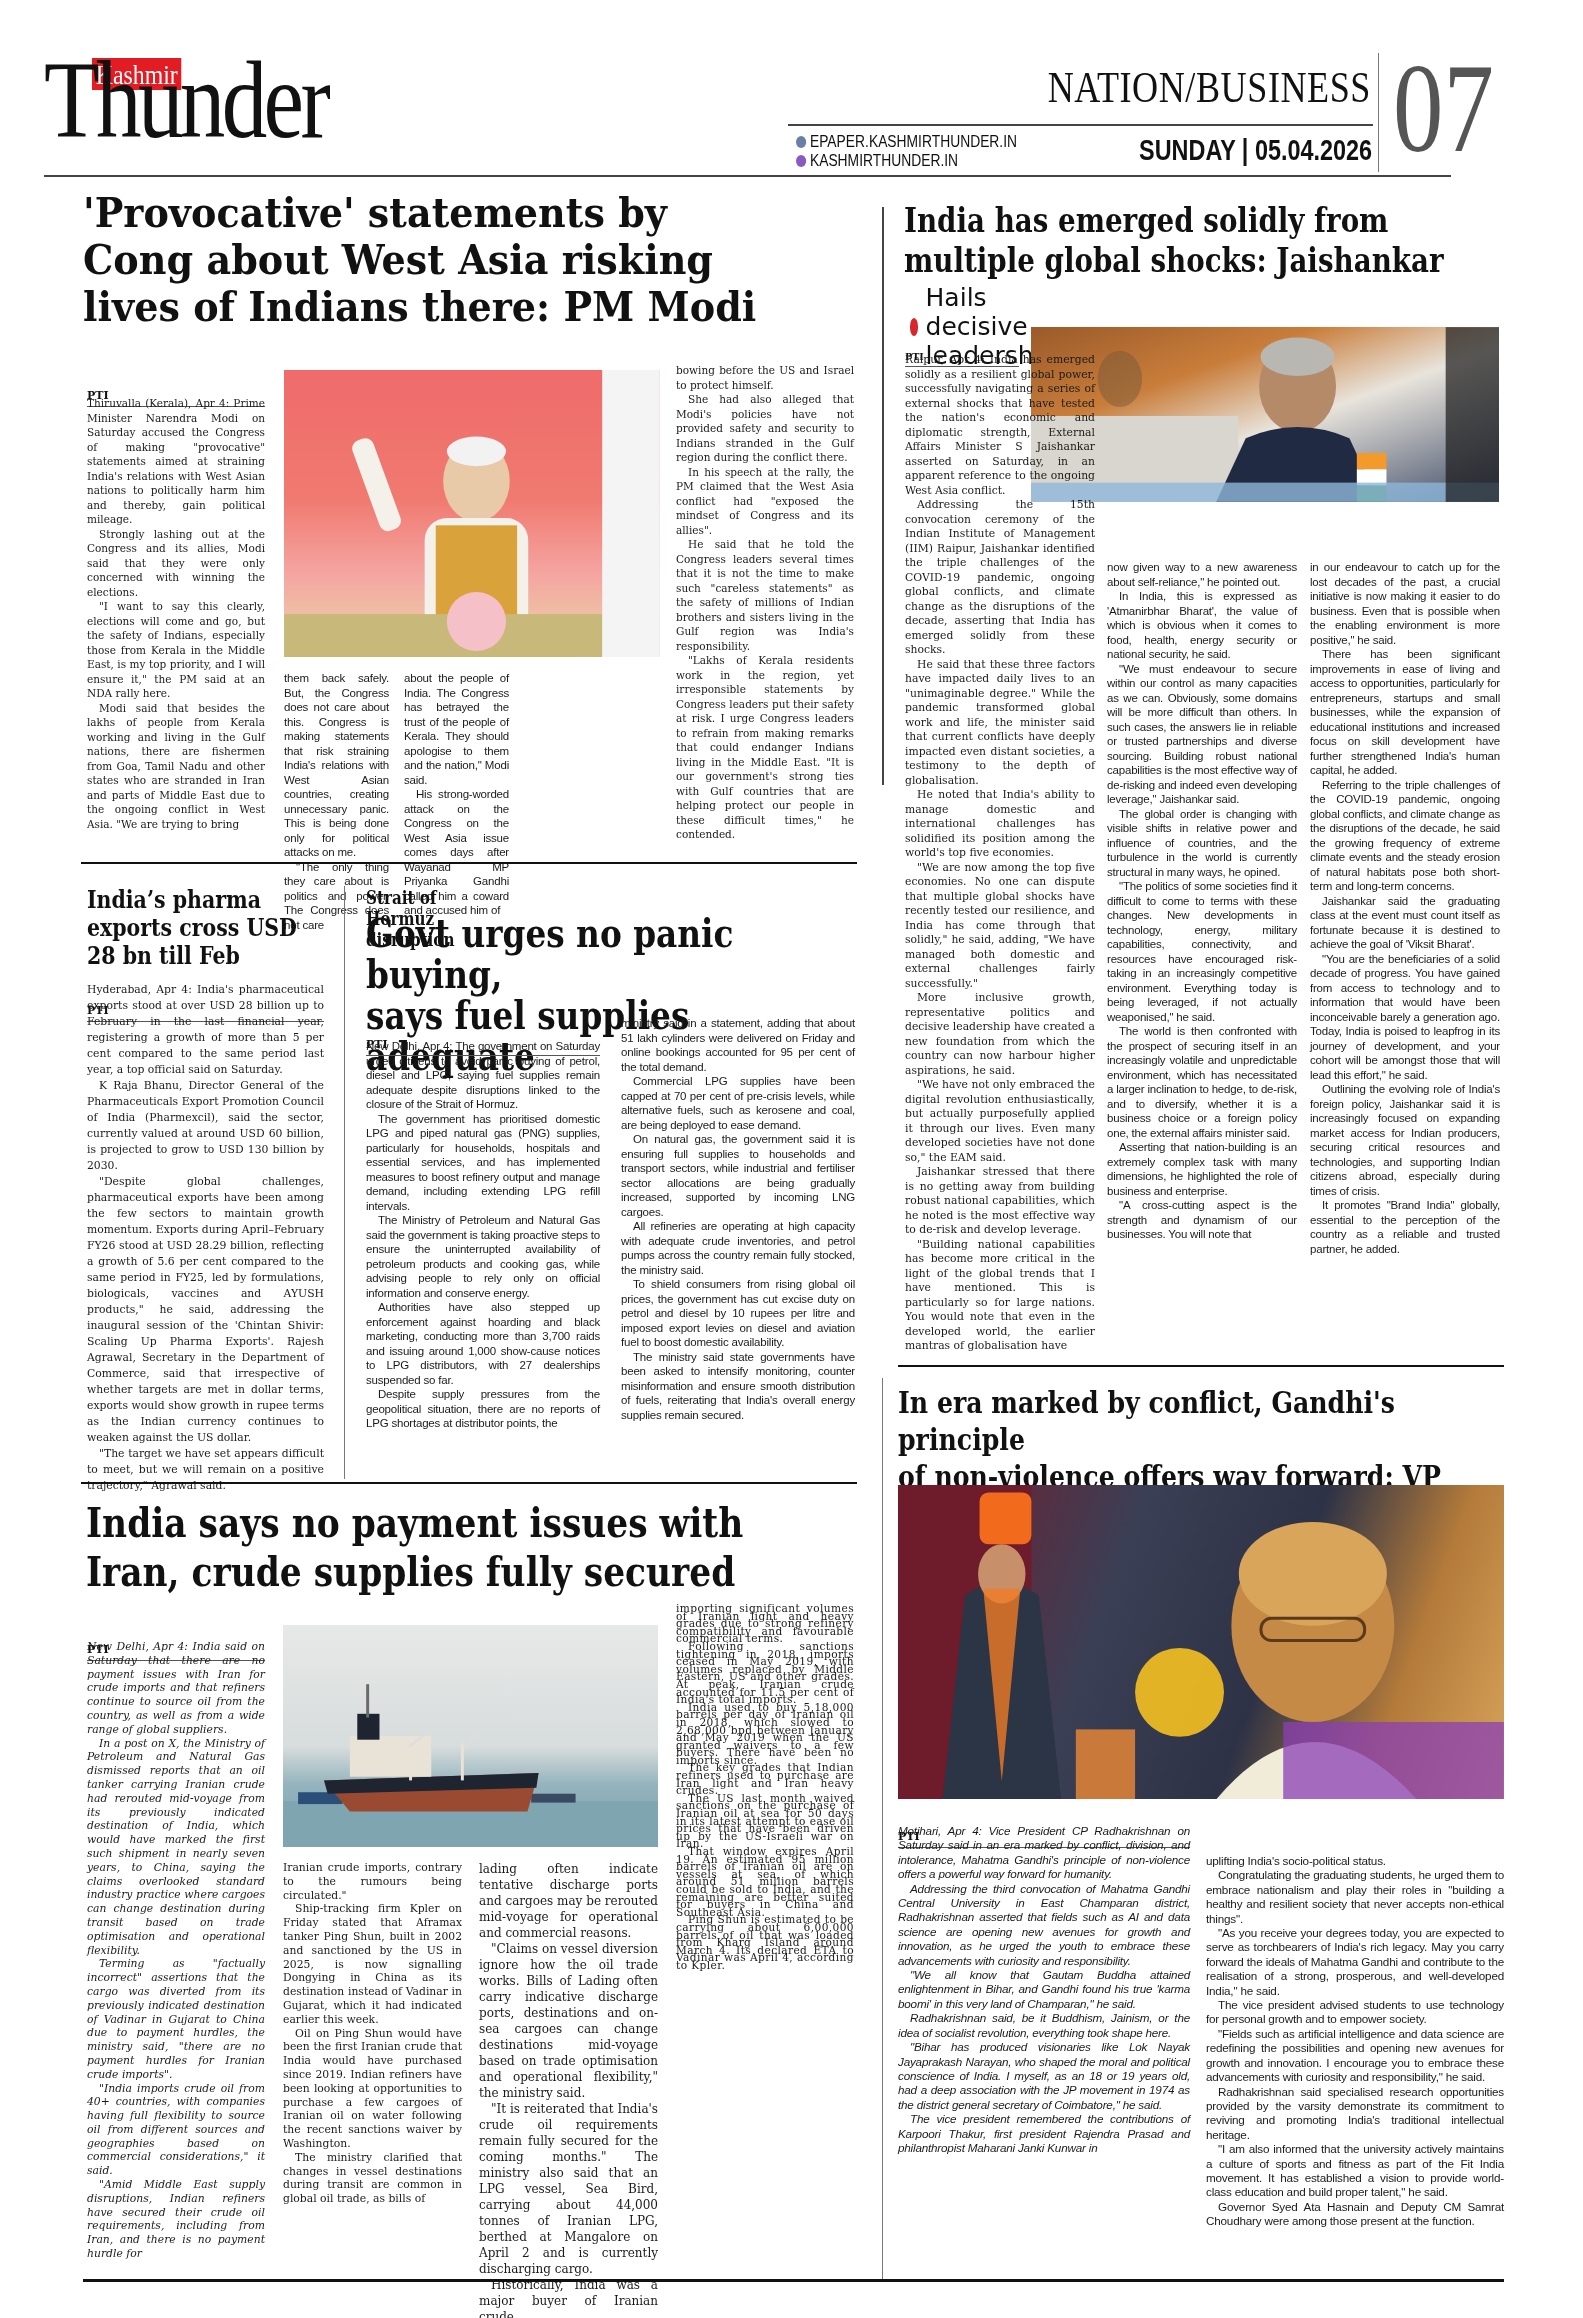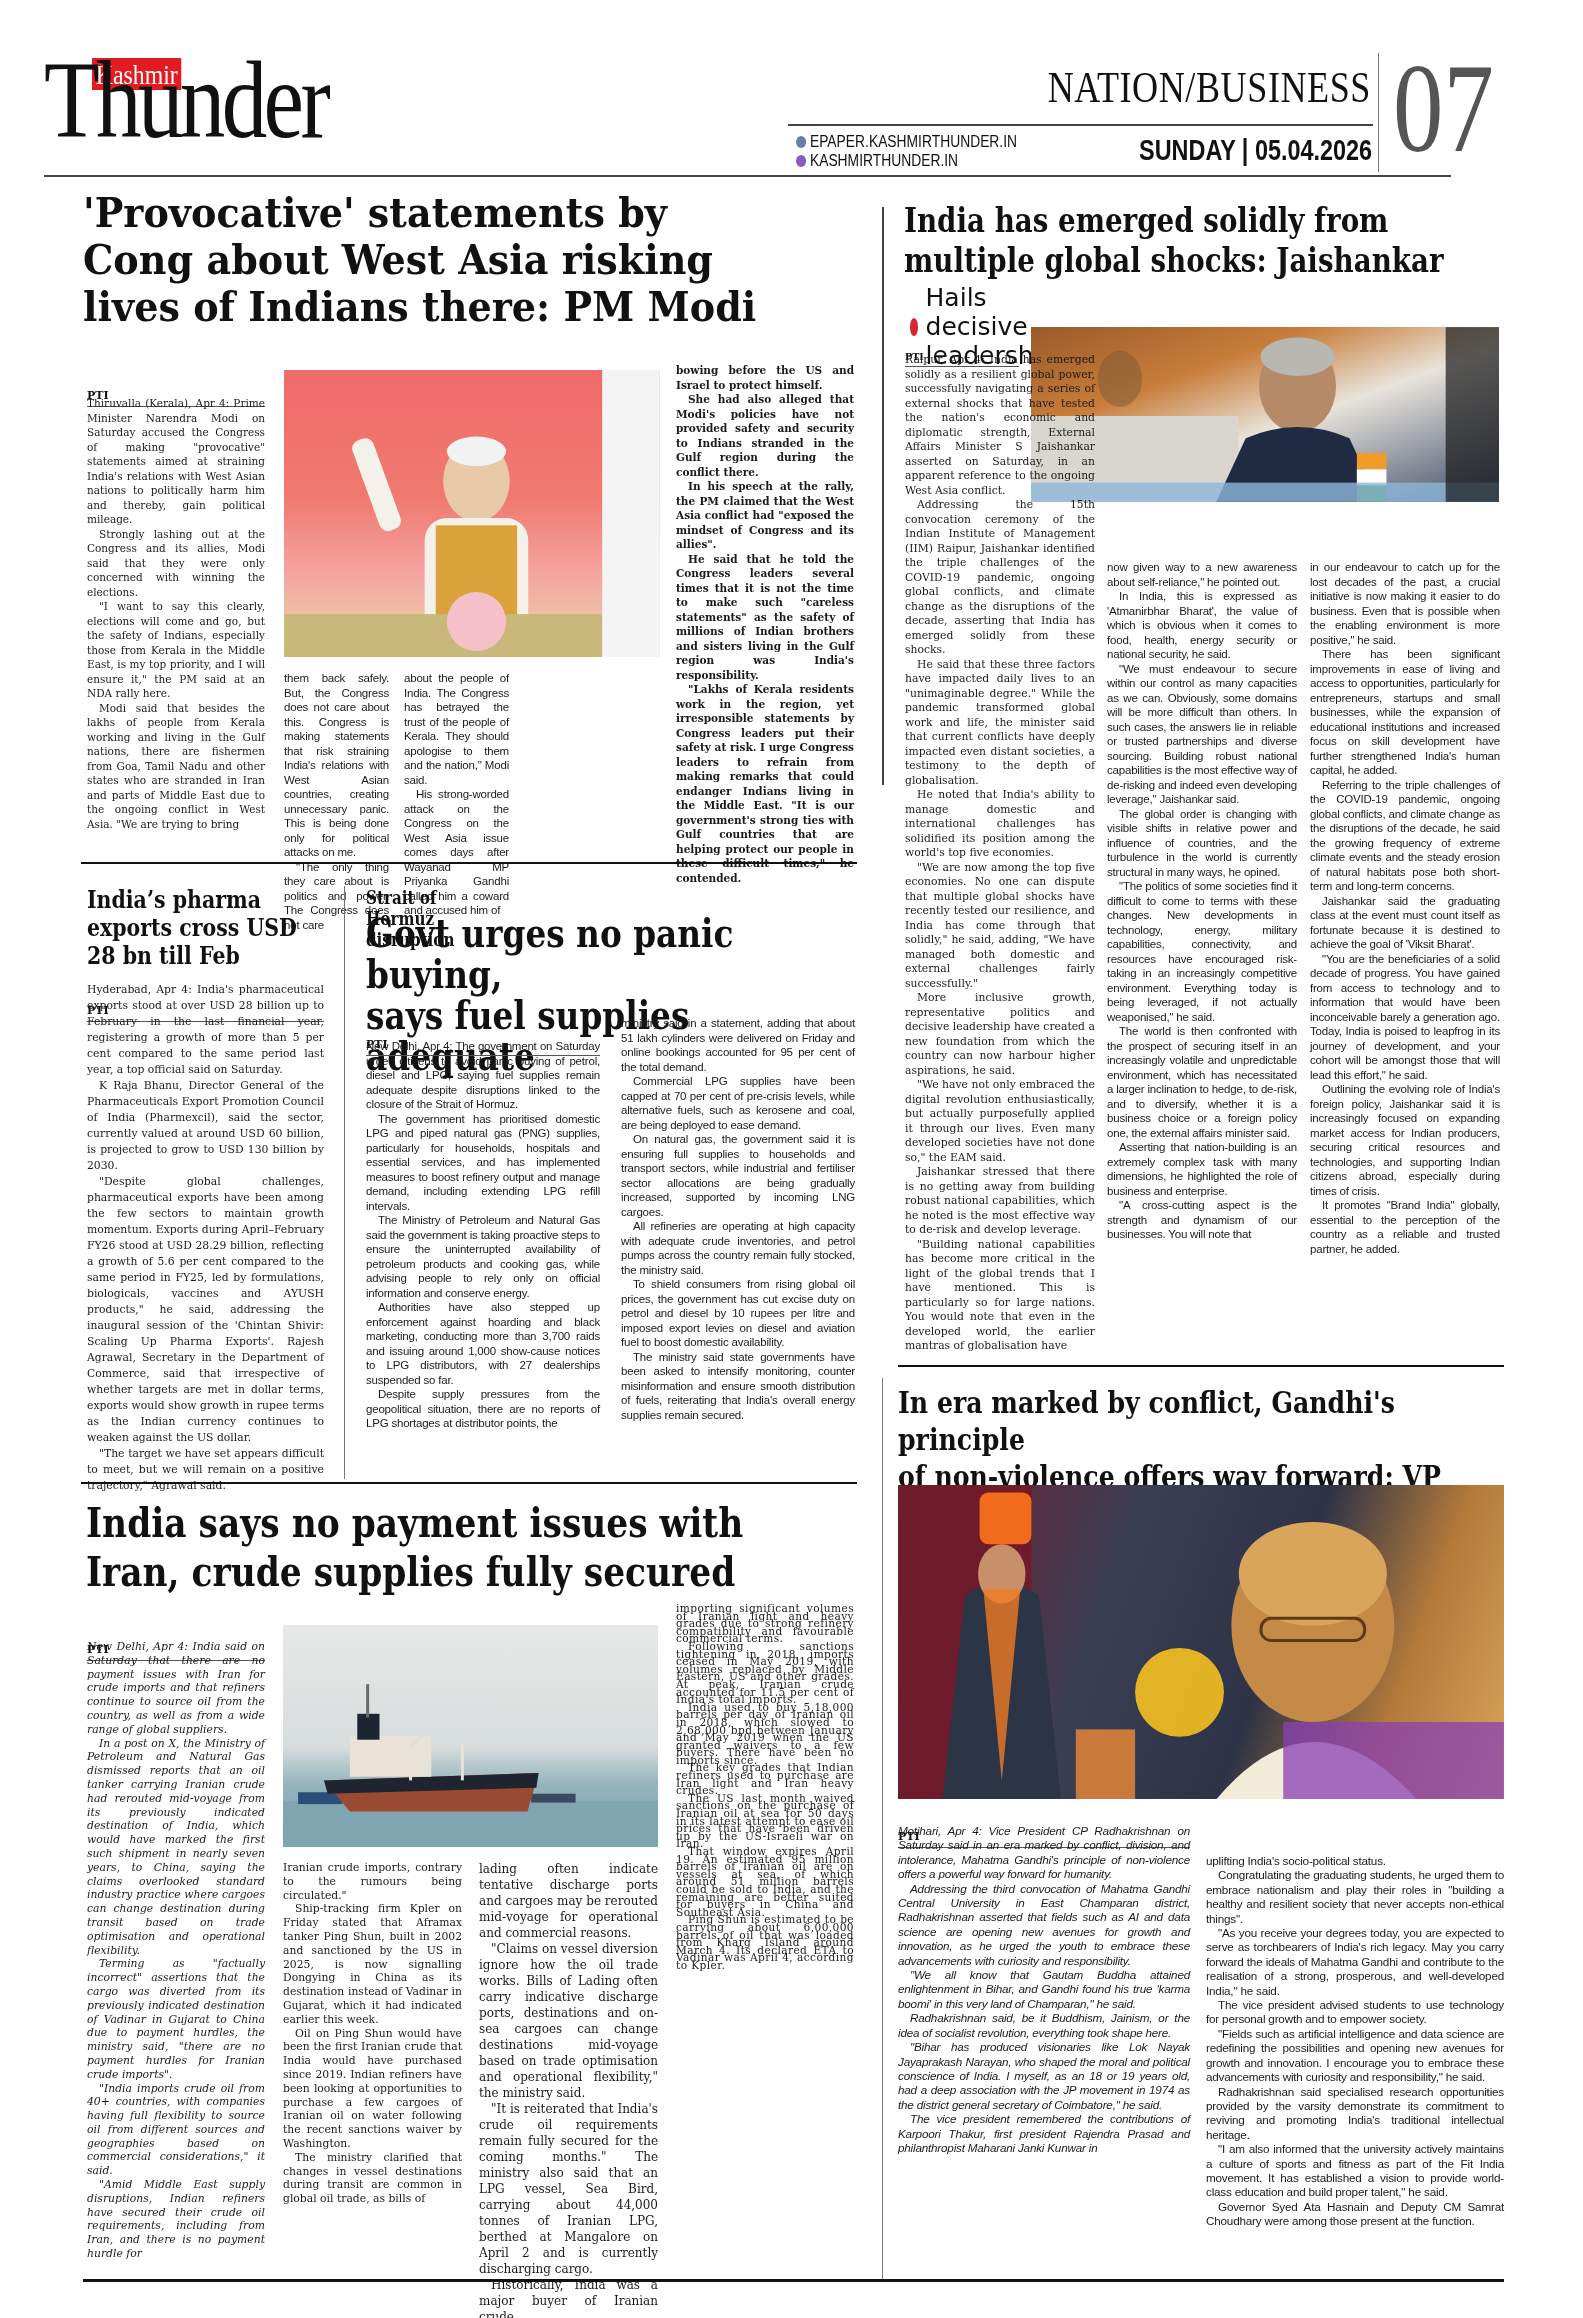--- a/index.html
+++ b/index.html
@@ -91,21 +91,21 @@
     </svg>
   </div>
   <div class="abs col cond" style="left:284px;top:671px;width:105px;">
     <p class="first">them back safely. But, the Congress does not care about this. Congress is making statements that risk straining India's relations with West Asian countries, creating unnecessary panic. This is being done only for political attacks on me.</p>
     <p>"The only thing they care about is politics and power. The Congress does not care</p>
   </div>
   <div class="abs col cond" style="left:404px;top:671px;width:105px;">
     <p class="first">about the people of India. The Congress has betrayed the trust of the people of Kerala. They should apologise to them and the nation," Modi said.</p>
     <p>His strong-worded attack on the Congress on the West Asia issue comes days after Wayanad MP Priyanka Gandhi called him a coward and accused him of</p>
   </div>
-  <div class="abs col" style="left:676px;top:363px;width:178px;font-weight:bold;">
+  <div class="abs col" style="left:676px;top:363px;width:178px;">
     <p class="first">bowing before the US and Israel to protect himself.</p>
     <p>She had also alleged that Modi's policies have not provided safety and security to Indians stranded in the Gulf region during the conflict there.</p>
     <p>In his speech at the rally, the PM claimed that the West Asia conflict had "exposed the mindset of Congress and its allies".</p>
     <p>He said that he told the Congress leaders several times that it is not the time to make such "careless statements" as the safety of millions of Indian brothers and sisters living in the Gulf region was India's responsibility.</p>
     <p>"Lakhs of Kerala residents work in the region, yet irresponsible statements by Congress leaders put their safety at risk. I urge Congress leaders to refrain from making remarks that could endanger Indians living in the Middle East. "It is our government's strong ties with Gulf countries that are helping protect our people in these difficult times," he contended.</p>
   </div>
 </div>
 <div class="abs vrule" style="left:882px;top:207px;height:578px;background:#444;width:1.5px;"></div>
 <div class="abs rule" style="left:81px;top:862px;width:776px;background:#111;"></div>
 

